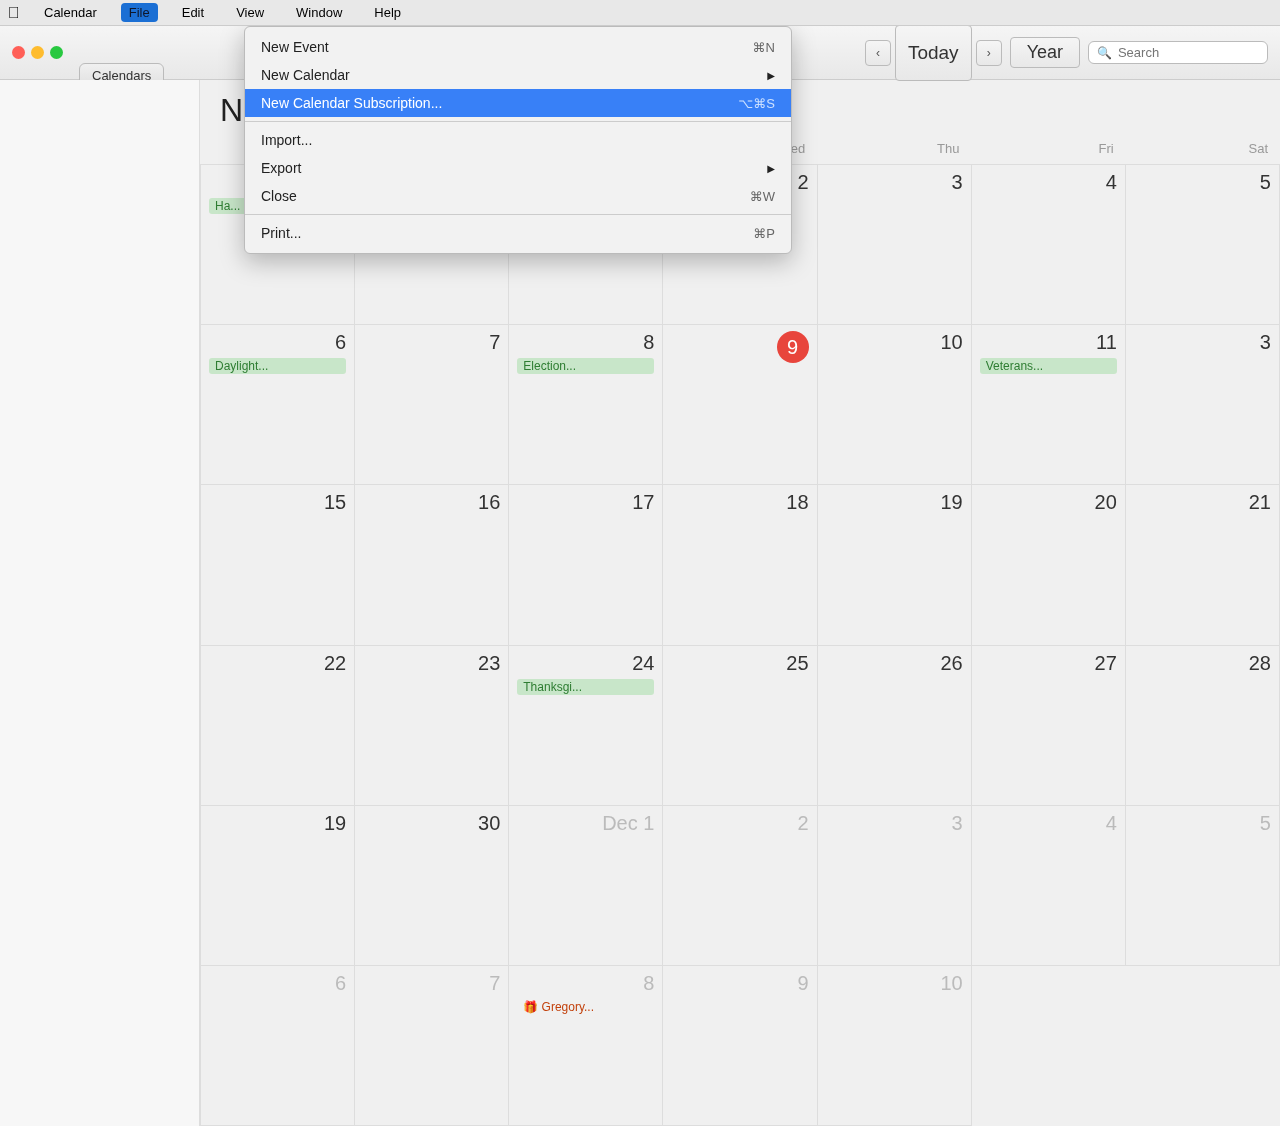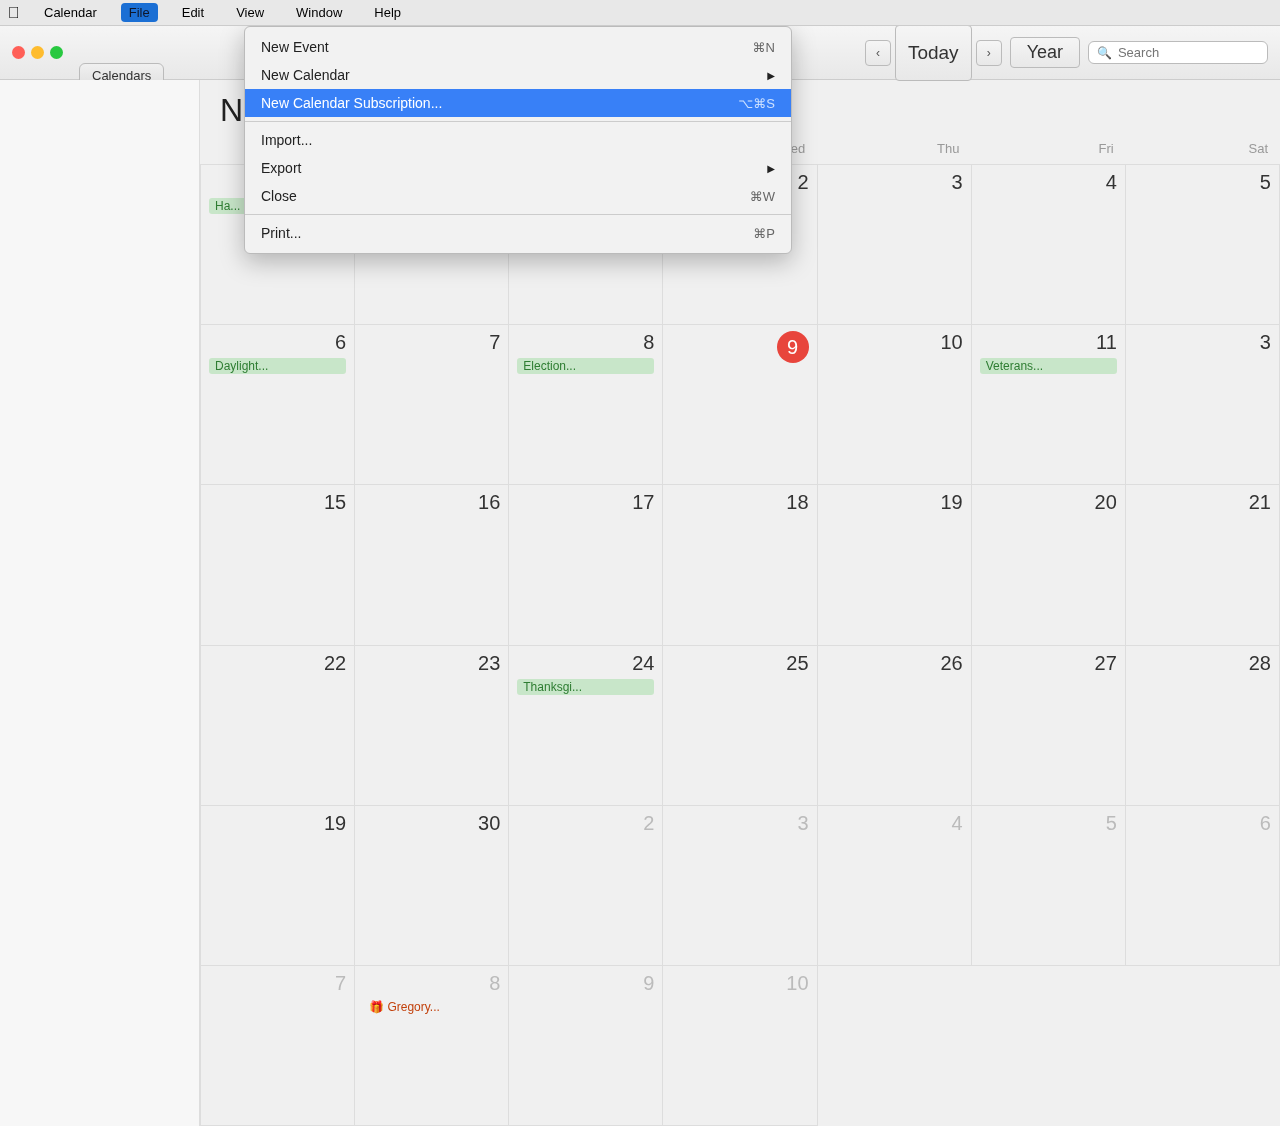--- a/index.html
+++ b/index.html
@@ -428,20 +428,23 @@
             <div class="cal-cell">
               <span class="date-num">28</span>
             </div>
             <div class="cal-cell">
               <span class="date-num">19</span>
             </div>
             <div class="cal-cell">
               <span class="date-num">30</span>
             </div>
             <div class="cal-cell other-month">
+              <span class="date-num">Dec 1</span>
+            </div>
+            <div class="cal-cell other-month">
               <span class="date-num">2</span>
             </div>
             <div class="cal-cell other-month">
               <span class="date-num">3</span>
             </div>
             <div class="cal-cell other-month">
               <span class="date-num">4</span>
             </div>
             <div class="cal-cell other-month">
               <span class="date-num">5</span>

